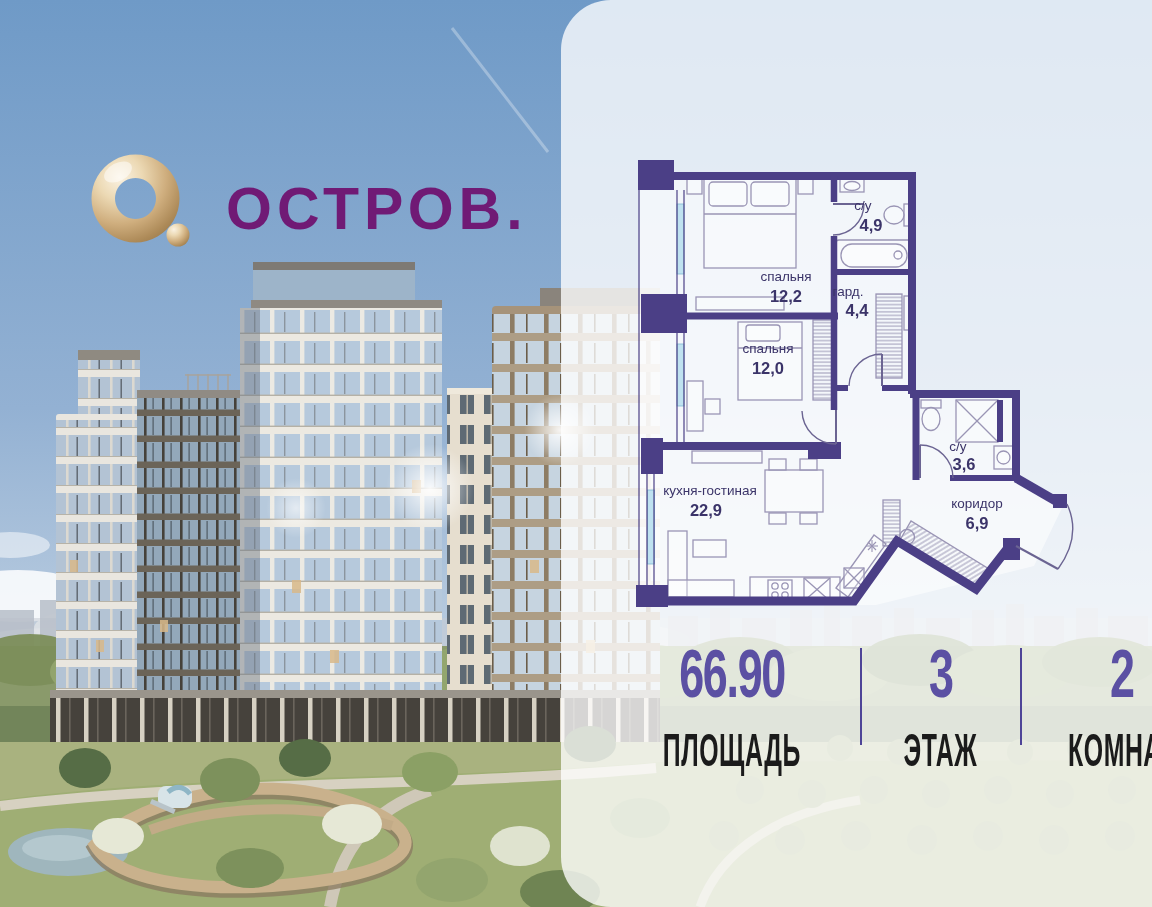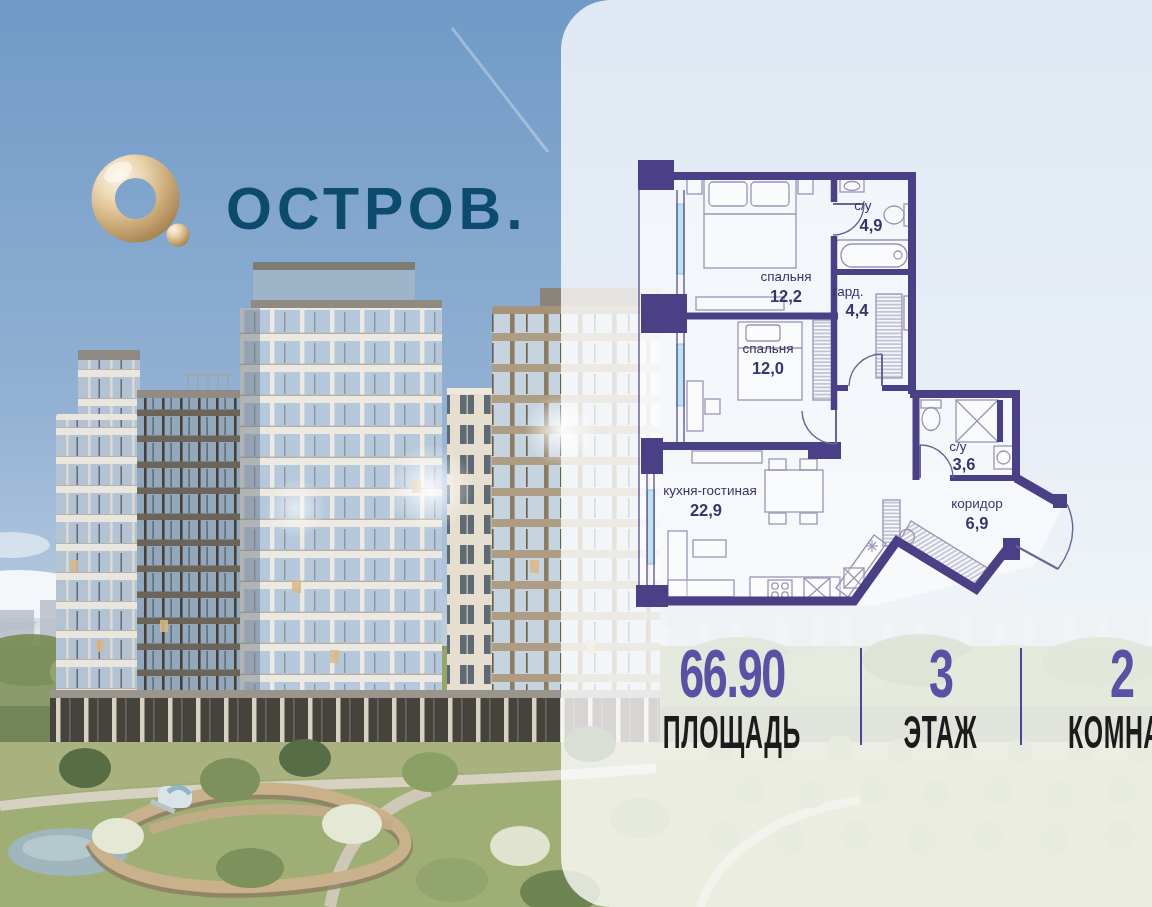--- a/index.html
+++ b/index.html
@@ -11,29 +11,29 @@
   .scene{position:absolute;left:0;top:0;}
   .panel{
     position:absolute;left:561px;top:0;width:591px;height:907px;
     background:rgba(255,255,255,0.78);
     border-radius:50px 0 0 50px;
   }
   .logo{
     position:absolute;left:88px;top:152px;display:flex;align-items:center;gap:26px;
   }
   .wordmark{
-    color:#0c4a6e;font-weight:700;font-size:59px;letter-spacing:5px;
+    color:#701a75;font-weight:700;font-size:59px;letter-spacing:5px;
     transform:translateY(7px);white-space:nowrap;
   }
   .plan{position:absolute;left:620px;top:148px;}
   .stats{
     position:absolute;left:604px;top:645px;width:490px;
     display:flex;flex-direction:row;align-items:flex-start;
   }
-  .stat{display:flex;flex-direction:column;align-items:center;}
+  .stat{display:flex;flex-direction:column;align-items:center;gap:18px;}
   .stat.c1{flex:0 0 165px;}
   .stat.c2{flex:0 0 158px;}
   .stat.c3{flex:0 0 161px;}
   .stat-value{
     font-size:68px;line-height:56px;font-weight:700;color:#5b50a3;
     letter-spacing:-2px;transform:scaleX(0.66);transform-origin:center top;white-space:nowrap;
   }
   .stat-label{
     margin-top:12px;font-size:46px;line-height:38px;font-weight:700;color:#1b1b1b;
     transform:scaleX(0.54);transform-origin:center top;white-space:nowrap;letter-spacing:1px;

